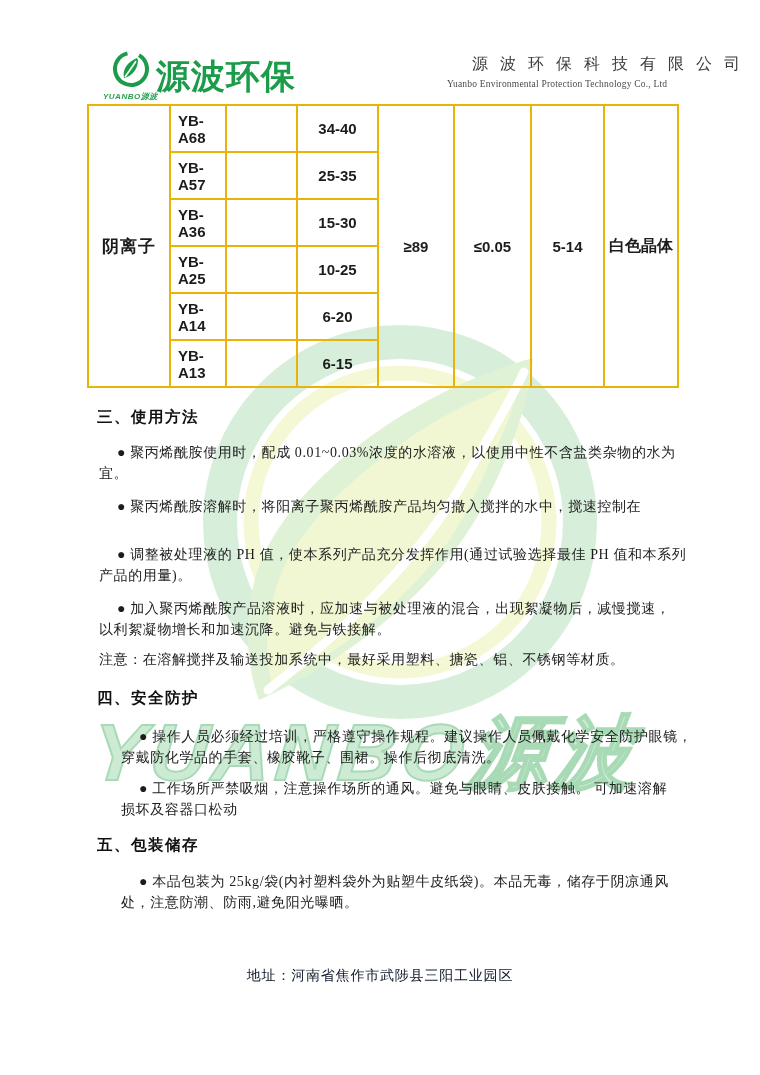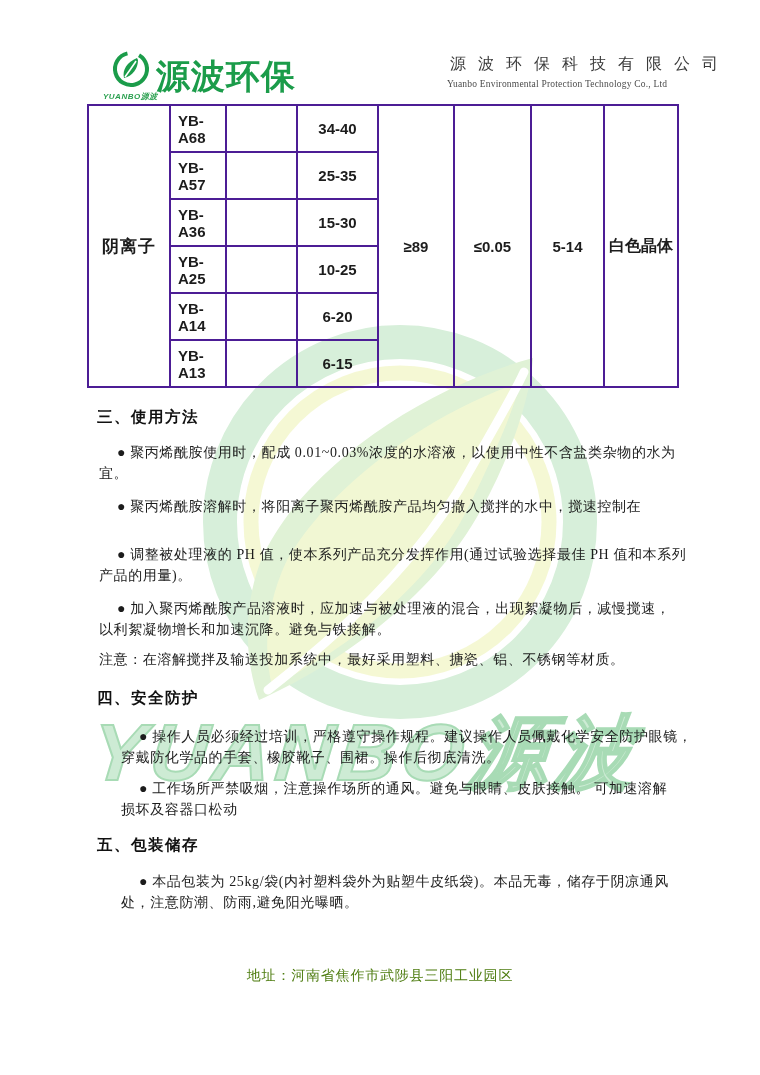--- a/index.html
+++ b/index.html
@@ -25,35 +25,35 @@
     position:absolute;left:156px;top:54px;
     font-family:"Liberation Sans","DejaVu Sans",sans-serif;
     font-size:34px;font-weight:800;letter-spacing:1px;white-space:pre;
   }
   .logo-tagline{
     position:absolute;left:103px;top:91px;
     font-family:"Liberation Sans","DejaVu Sans",sans-serif;
     font-size:8px;font-weight:bold;font-style:italic;letter-spacing:.5px;white-space:pre;
   }
   .company-cn{
-    position:absolute;left:450px;top:54px;
+    position:absolute;left:472px;top:54px;
     font-size:16px;letter-spacing:4px;color:#3a3a3a;white-space:pre;
   }
   .company-en{
     position:absolute;left:447px;top:79px;
     font-size:9.5px;color:#4a4a4a;letter-spacing:.2px;white-space:pre;
   }
   
   table.spec{
     position:absolute;left:87px;top:104px;z-index:1;
     border-collapse:collapse;table-layout:fixed;background:transparent;
     font-family:"Liberation Sans","DejaVu Sans",sans-serif;
   }
   table.spec td{
-    border:2px solid #4c1d95;height:45px;padding:0;
+    border:2px solid #eab308;height:45px;padding:0;
     font-weight:bold;font-size:15px;text-align:center;vertical-align:middle;
     background:transparent;
   }
   table.spec td.model{text-align:left;padding-left:7px;}
   table.spec td.cat{font-size:17px;letter-spacing:1px;}
   table.spec td.merged{font-size:15px;}
   table.spec td.appearance{font-size:16px;}
   
   .line{
     position:absolute;z-index:1;white-space:pre;
@@ -61,21 +61,21 @@
   }
   .heading{
     position:absolute;z-index:1;white-space:pre;
     font-family:Liberation Sans, sans-serif;
     font-size:15.5px;font-weight:bold;letter-spacing:1.5px;color:#111;
   }
   
   .footer-line{
     position:absolute;left:0;width:760px;text-align:center;z-index:1;
     font-family:"Liberation Sans","DejaVu Sans",sans-serif;
-    color:#4d7c0f;white-space:pre;
+    color:#0f172a;white-space:pre;
   }
   .footer-address{top:967px;font-size:14px;letter-spacing:.8px;}
   .footer-contact{top:991px;font-size:14.5px;letter-spacing:.4px;}
 </style>
 </head>
 <body>
 
 <div class="page">
 
   <svg class="wm" width="760" height="1075" viewBox="0 0 760 1075" aria-hidden="true">

